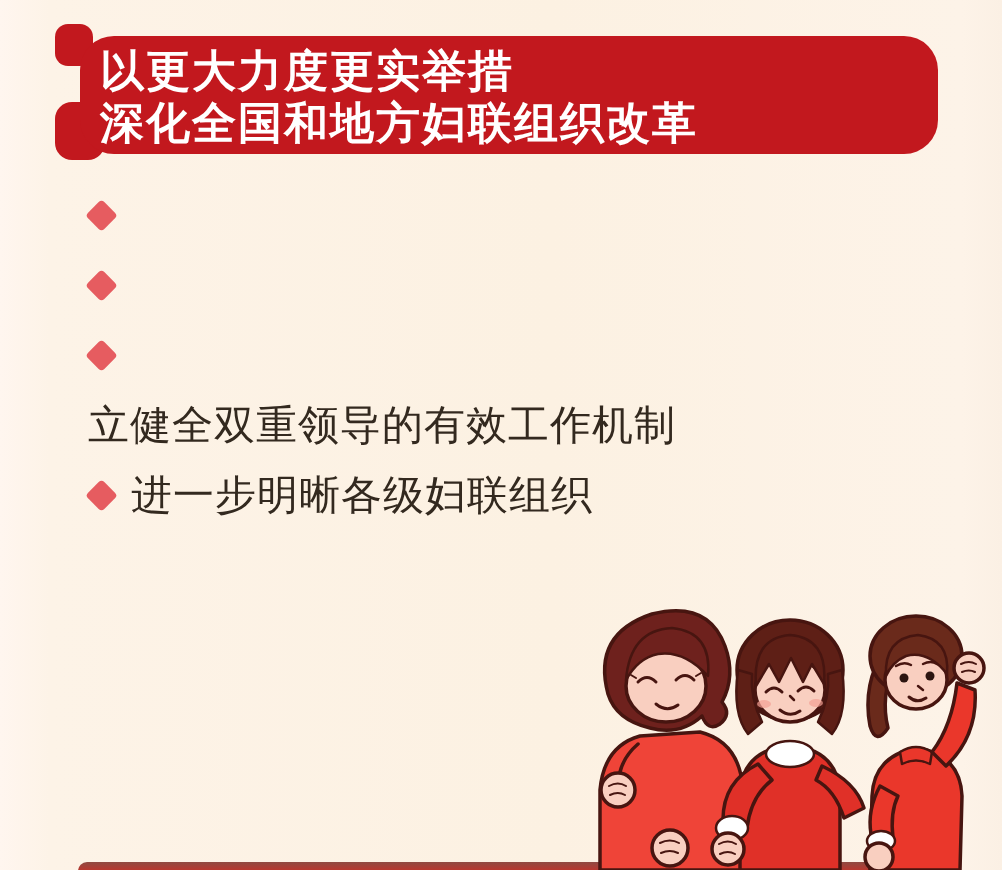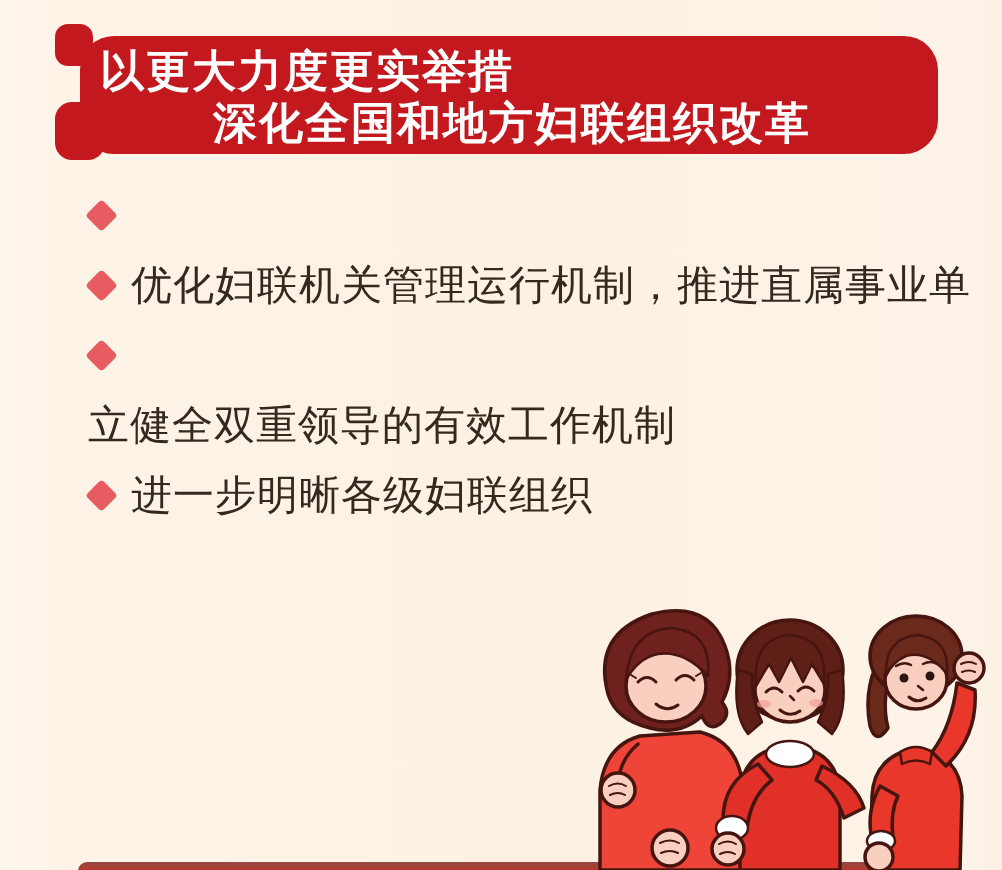--- a/index.html
+++ b/index.html
@@ -16,21 +16,21 @@
   .accent-top    { left:55px; top:24px;  width:38px; height:42px; border-radius:13px; }
   .accent-bottom { left:55px; top:102px; width:50px; height:58px; border-radius:17px; }
 
   .banner {
     position:absolute; left:80px; top:36px; width:858px; height:118px;
     background:var(--banner-bg,#c2181e); border-radius:34px; z-index:2;
     color:var(--banner-fg,#fff); padding:9px 14px 0 20px;
   }
   .banner-line { font-size:44px; font-weight:bold; line-height:52px; letter-spacing:2px;
                  white-space:nowrap; }
-  .banner-line.l2 { text-align:center; }
+  .banner-line.l2 { text-align:left; }
 
   
   .bullets {
     position:absolute; left:88px; top:180px; width:880px; z-index:2;
     font-size:41px; line-height:70px; letter-spacing:1px;
     color:var(--body-text,#33291f);
   }
   .b-line { white-space:nowrap; }
   .diamond {
     display:inline-block; width:23px; height:23px; border-radius:4px;
@@ -60,21 +60,21 @@
     <div class="banner-line l1">以更大力度更实举措</div>
     <div class="banner-line l2">深化全国和地方妇联组织改革</div>
   </div>
 
   <div class="bullets">
     <div class="b-line">
       <span class="diamond"></span>
     </div>
 
     <div class="b-line">
-      <span class="diamond"></span><span>优化妇联机关管理运行机制，推进直属事业单</span>
+      <span class="diamond"></span>
     </div>
 
     <div class="b-line">
       <span class="diamond"></span>
     </div>
     <div class="b-line">立健全双重领导的有效工作机制</div>
 
     <div class="b-line">
       <span class="diamond"></span><span>进一步明晰各级妇联组织</span>
     </div>

